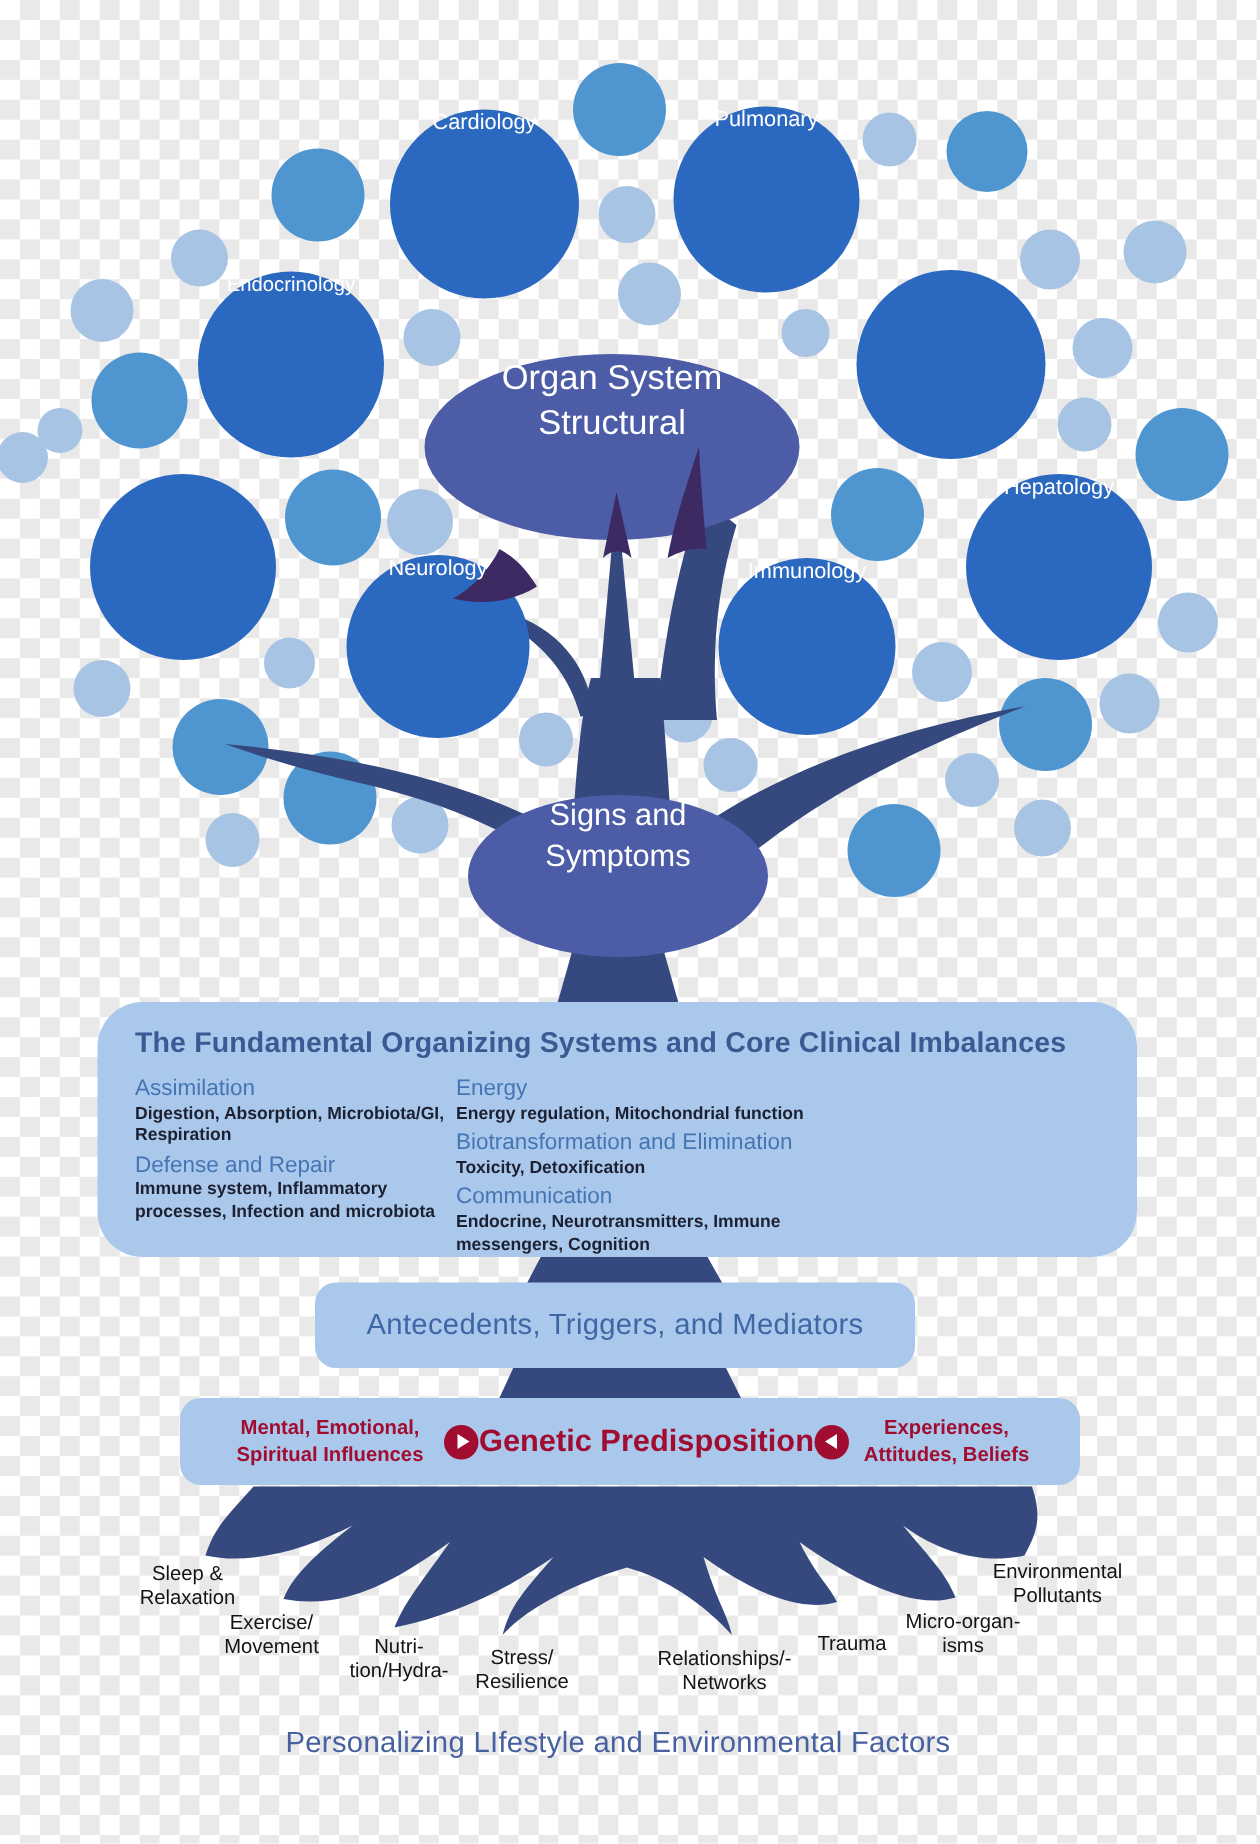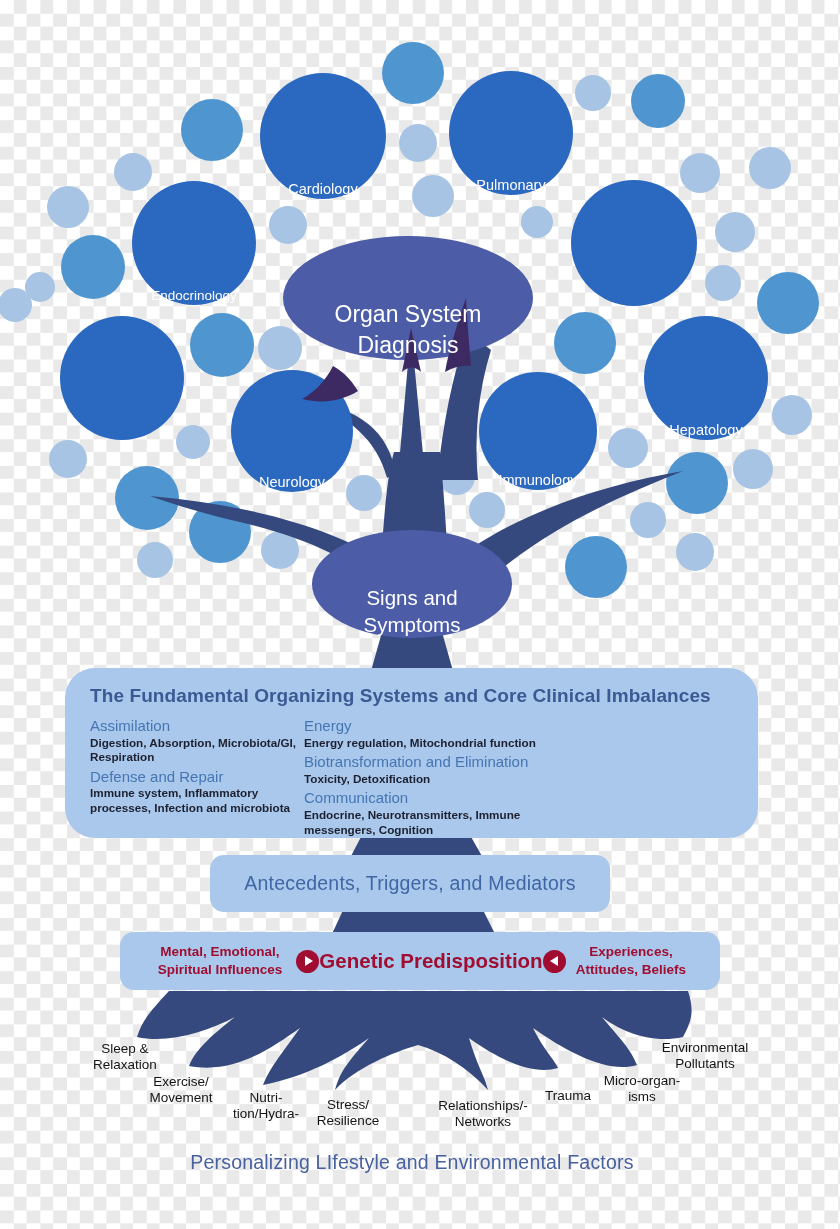--- a/index.html
+++ b/index.html
@@ -12,21 +12,21 @@
   .stage{
     position:relative;width:840px;height:1229px;overflow:hidden;
     font-family:"Liberation Sans",sans-serif;
     background-color:#fff;
     background-image:conic-gradient(var(--checker) 25%,#fff 25% 50%,var(--checker) 50% 75%,#fff 75%);
     background-size:26.6px 26.6px;
   }
   .art{position:absolute;inset:0;width:840px;height:1229px}
   .cd{fill:var(--dark-blue)} .cm{fill:var(--medium-blue)} .cl{fill:var(--light-blue)}
   .nv{fill:var(--navy)} .sl{fill:var(--slate)} .pp{fill:var(--purple-tip)}
-  .ov{position:absolute;display:flex;flex-direction:column;align-items:center;justify-content:flex-end;text-align:center;z-index:2}
+  .ov{position:absolute;display:flex;flex-direction:column;align-items:center;justify-content:flex-start;text-align:center;z-index:2}
   .bubble-label{color:#fff;font-size:14.5px;line-height:1.3}
   .bubble-label.longer{font-size:13.5px}
   .bubble-label.longest{font-size:13px}
   .ellipse-label{color:#fff;font-size:23px;line-height:1.32}
   .ellipse-label.small{font-size:20.5px}
   .panel{position:absolute;background:var(--panel);z-index:2;box-sizing:border-box}
   .fund{left:65px;top:668px;width:693px;height:170px;border-radius:30px;padding:17px 31px 0 25px}
   .fund-title{font-size:19px;font-weight:700;color:var(--panel-title);margin:0 0 9px 0;letter-spacing:.1px}
   .fund-cols{display:flex}
   .fcol1{width:214px}.fcol2{width:240px}.fcol3{width:196px}
@@ -163,21 +163,21 @@
     </div>
   <div class="ov bubble-label" style="left:479px;top:372px;width:118px;height:118px">
       <span>Immunology</span>
     </div>
   <div class="ov bubble-label" style="left:644px;top:316px;width:124px;height:124px">
       <span>Hepatology</span>
     </div>
 
   <div class="ov ellipse-label" style="left:283px;top:236px;width:250px;height:124px">
     <span>Organ System</span>
-    <span>Diagnosis</span>
+    <span>Structural</span>
   </div>
   <div class="ov ellipse-label small" style="left:312px;top:530px;width:200px;height:108px">
     <span>Signs and</span>
     <span>Symptoms</span>
   </div>
 
   <div class="panel fund">
     <div class="fund-title">The Fundamental Organizing Systems and Core Clinical Imbalances</div>
     <div class="fund-cols">
       <div class="fcol1">

